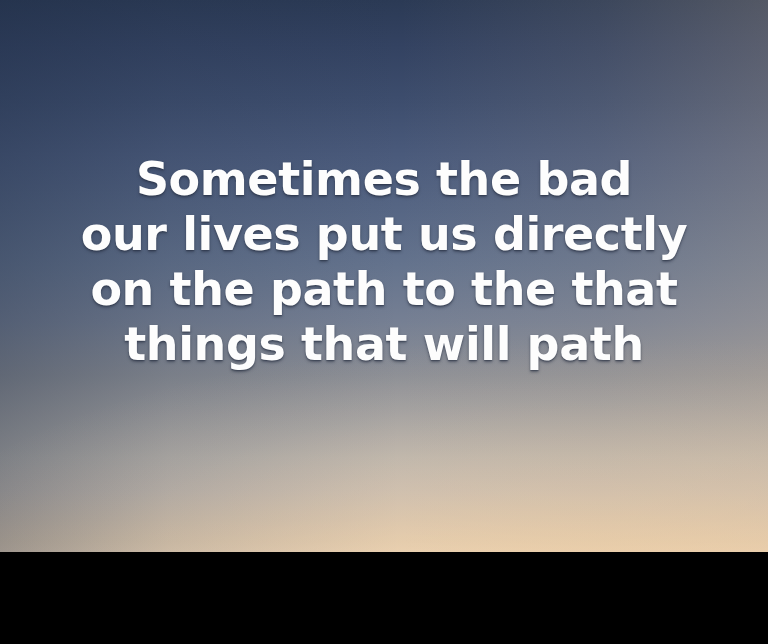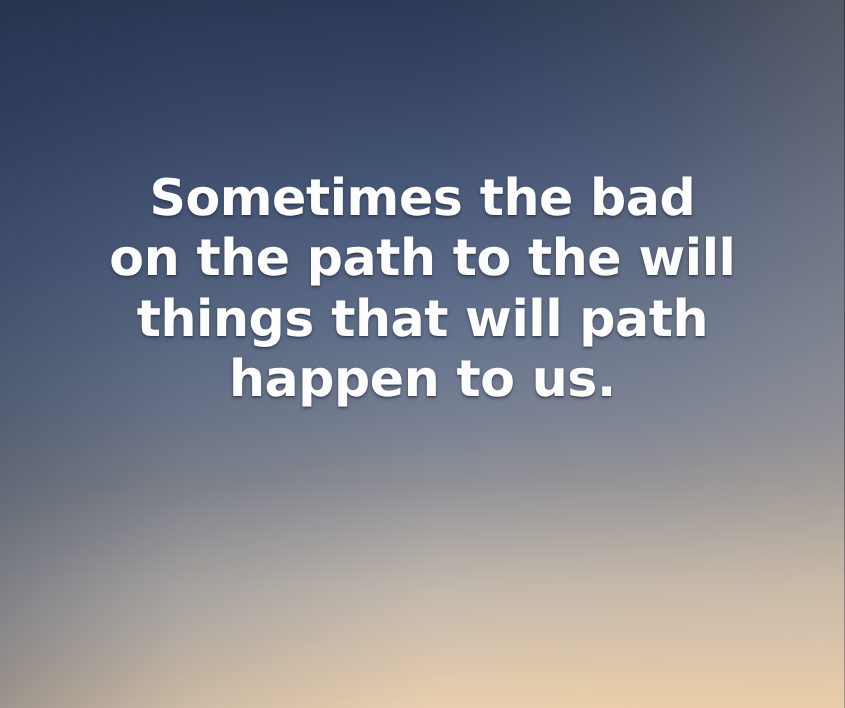--- a/index.html
+++ b/index.html
@@ -5,21 +5,21 @@
 <style>
   html, body {
     margin: 0;
     padding: 0;
     background: #000;
   }
 
   #canvas {
     position: relative;
     width: 768px;
-    height: 644px;
+    height: 552px;
     overflow: hidden;
     font-family: "DejaVu Sans", "Liberation Sans", sans-serif;
     
     background:
       linear-gradient(
         to bottom,
         #2b3a55 0%,
         #334261 8%,
         #3d4d6d 18%,
         #4a5a7b 28%,
@@ -93,18 +93,18 @@
       0 1px 1px rgba(36, 44, 62, 0.40);
   }
 </style>
 </head>
 <body>
 
 <div id="canvas">
 
   <div id="quote-block">
     <span class="quote-line">Sometimes the bad</span>
-    <span class="quote-line">on the path to the will</span>
+    <span class="quote-line">our lives put us directly</span>
+    <span class="quote-line">on the path to the that</span>
     <span class="quote-line">things that will path</span>
-    <span class="quote-line">happen to us.</span>
   </div>
 
 </div>
 
 </body></html>

